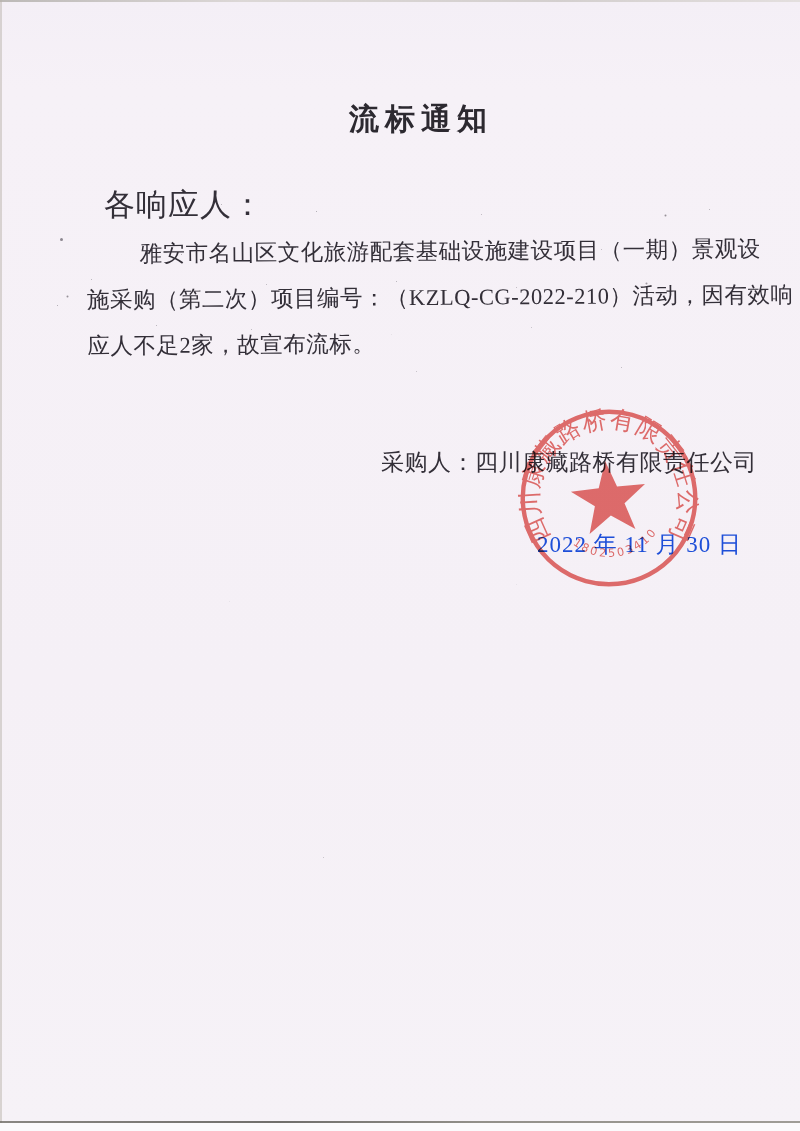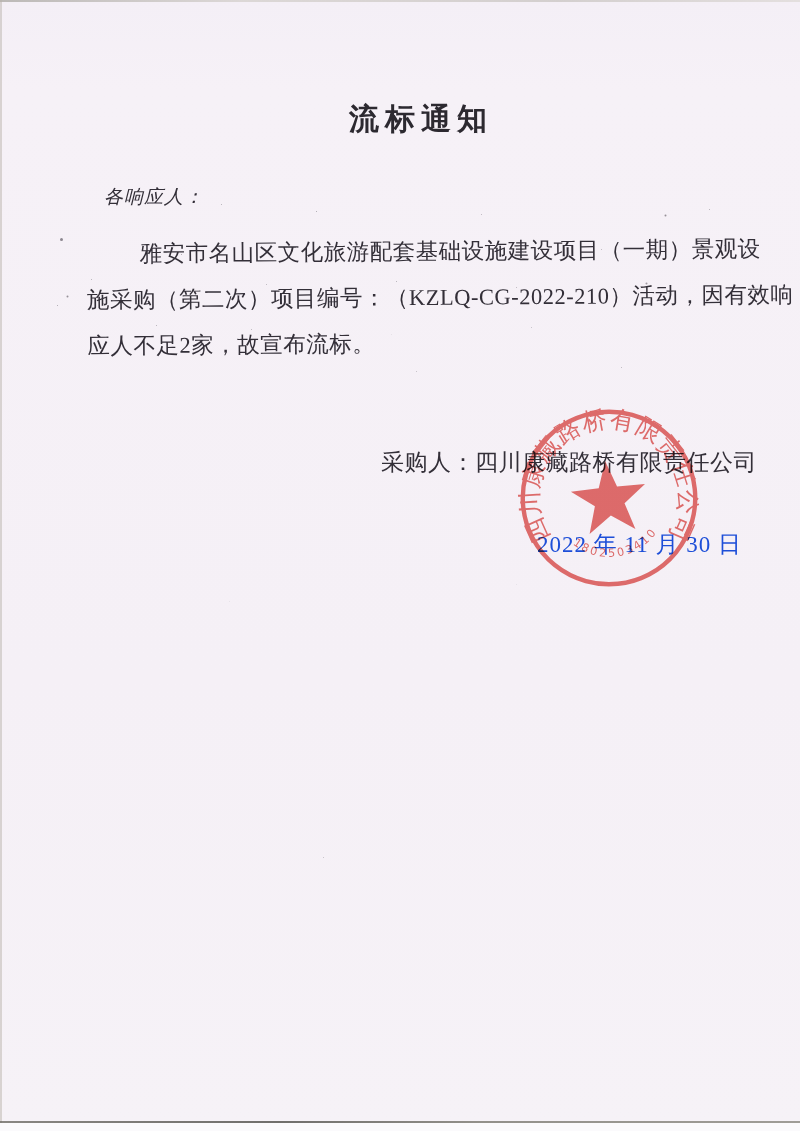--- a/index.html
+++ b/index.html
@@ -20,21 +20,21 @@
   .edge-bottom{position:absolute;left:0;top:1121px;width:100%;height:2px;background:linear-gradient(90deg,#6e6c65,#4f4e49 35%,#7a786f 60%,#8a887f);opacity:.8;}
   .below-edge{position:absolute;left:0;top:1123px;width:100%;height:8px;background:#fbfafc;}
 
   .title{
     position:absolute;left:0;top:99px;width:100%;
     text-align:center;transform:translateX(21px);
     font-size:30px;font-weight:bold;letter-spacing:6px;color:#2c2930;
   }
   .salutation{
     position:absolute;left:104px;top:184px;
-    font-size:19px;color:#332f38;letter-spacing:1px;font-style:italic;
+    font-size:31px;color:#332f38;letter-spacing:1px;
   }
   .paragraph{
     position:absolute;left:87px;top:229px;width:650px;
     font-size:22.5px;line-height:46px;color:#332f38;letter-spacing:.5px;
     transform:rotate(-0.45deg);
   }
   .paragraph .line{white-space:nowrap;}
   .paragraph .line.indent{padding-left:53px;}
   .purchaser{
     position:absolute;left:381px;top:447px;

